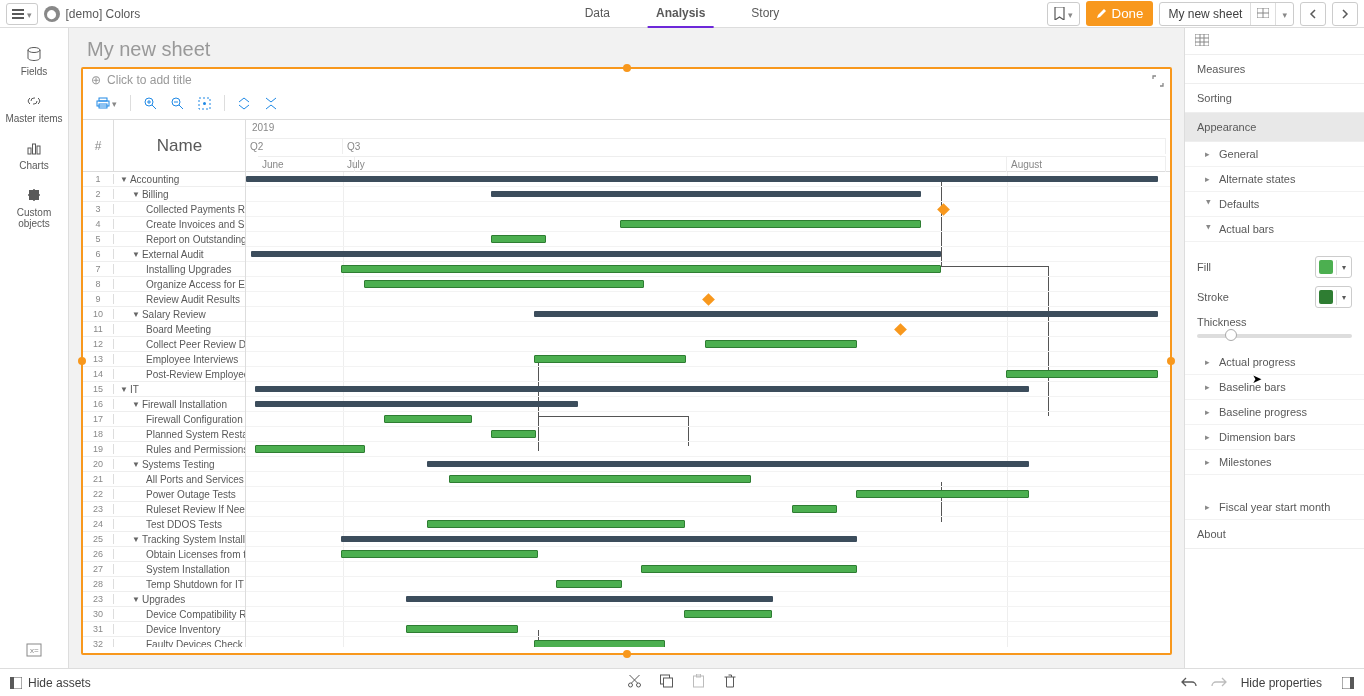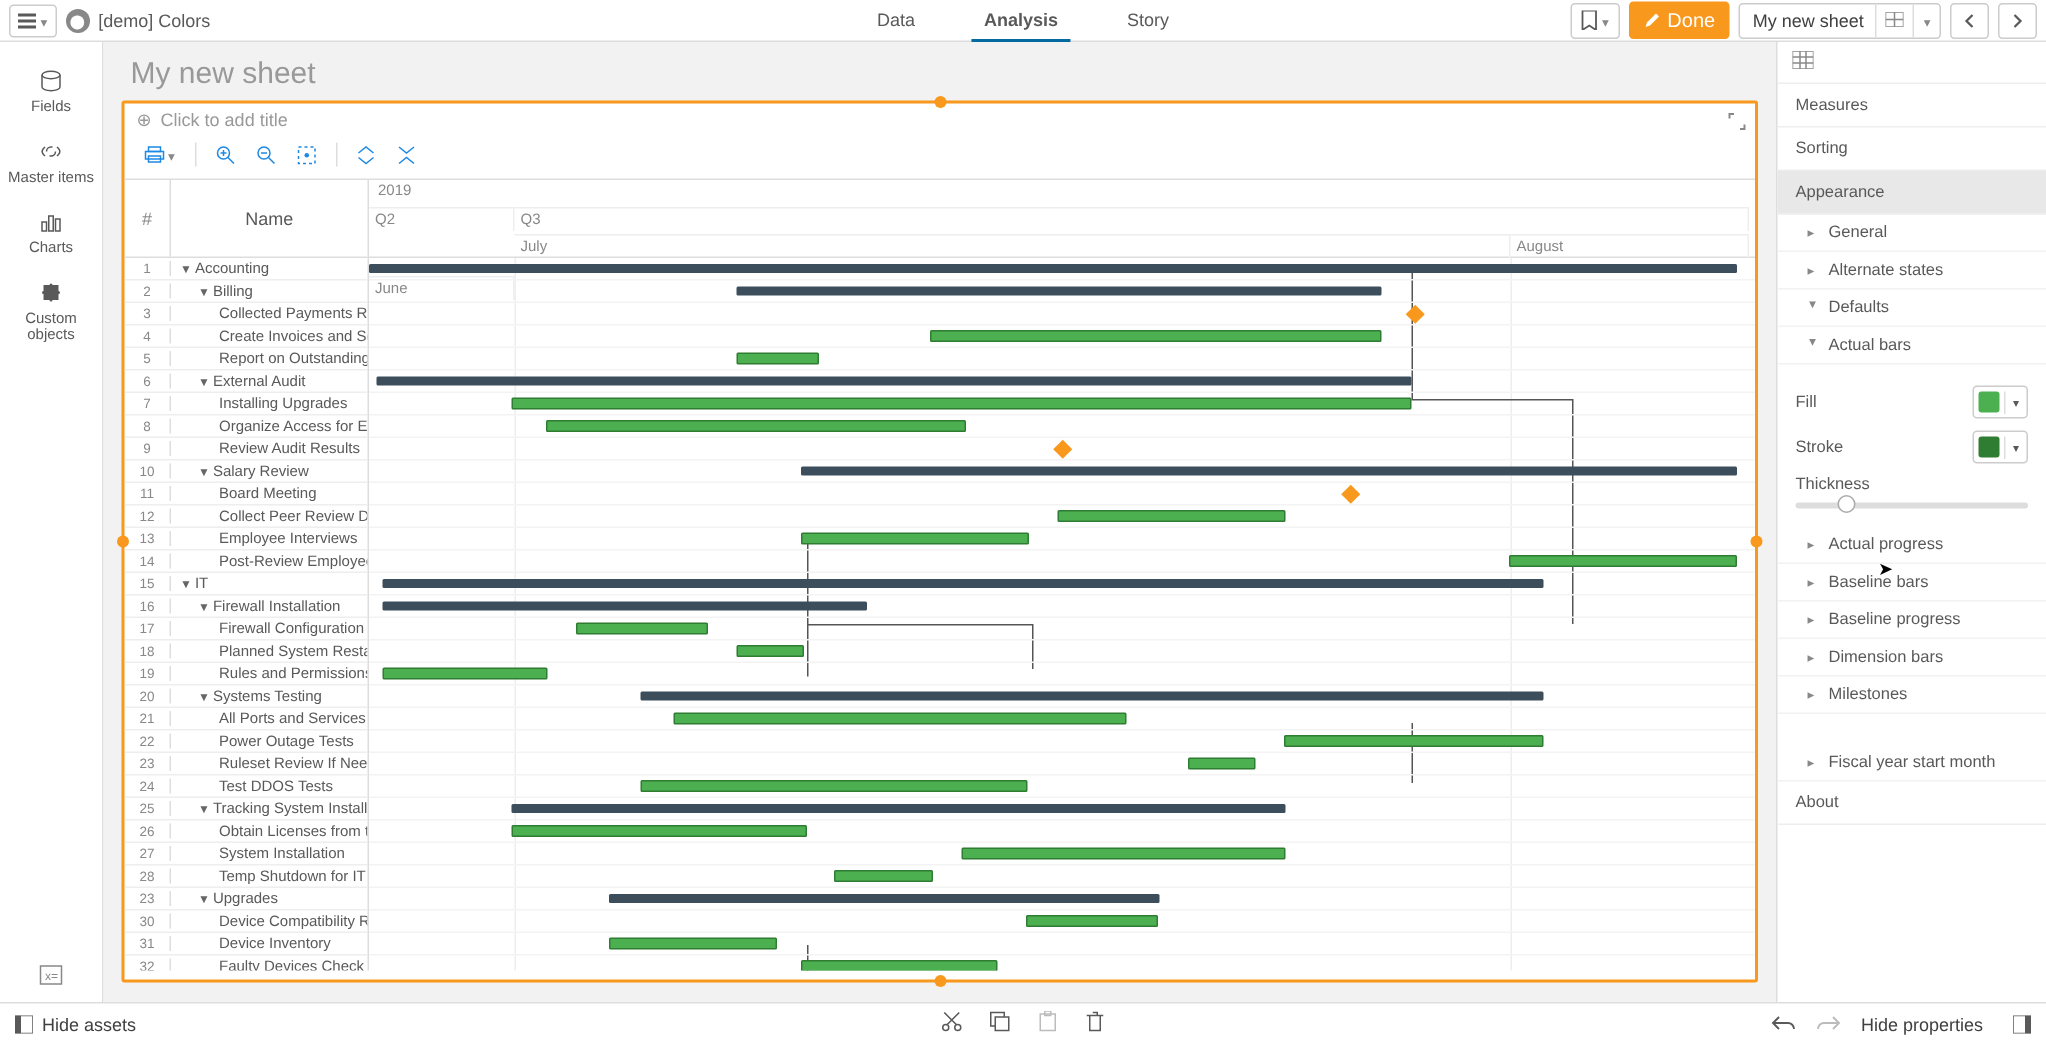--- a/index.html
+++ b/index.html
@@ -8,21 +8,21 @@
 
 .topbar { height: 28px; display: flex; align-items: center; border-bottom: 1px solid #ddd; padding: 0 6px; }
 .topbar-left { display: flex; align-items: center; gap: 6px; }
 .menu-btn { display: flex; align-items: center; gap: 3px; padding: 3px 5px; border: 1px solid #ccc; border-radius: 3px; cursor: pointer; }
 .hamburger { display: flex; flex-direction: column; gap: 2px; }
 .hamburger span { width: 12px; height: 2px; background: #595959; }
 .app-icon { width: 16px; height: 16px; border-radius: 50%; background: #888; display: flex; align-items: center; justify-content: center; font-size: 9px; color: #fff; }
 .app-title { font-size: 12px; color: #595959; }
 .topbar-center { position: absolute; left: 50%; transform: translateX(-50%); display: flex; gap: 30px; }
 .top-tab { padding: 6px 8px; font-size: 12px; color: #595959; cursor: pointer; }
-.top-tab.active { font-weight: bold; border-bottom: 2px solid #0369a1; }
+.top-tab.active { font-weight: bold; border-bottom: 2px solid #6d28d9; }
 .topbar-right { margin-left: auto; display: flex; align-items: center; gap: 6px; }
 .ico-btn { border: 1px solid #ccc; border-radius: 3px; padding: 4px 6px; display: flex; align-items: center; gap: 3px; cursor: pointer; background: #fff; }
 .done-btn { background: #f8981d; color: #fff; border: none; padding: 5px 10px; border-radius: 3px; display: flex; align-items: center; gap: 5px; cursor: pointer; }
 .sheet-selector { display: flex; align-items: center; border: 1px solid #ccc; border-radius: 3px; }
 .sheet-name { padding: 4px 8px; font-size: 12px; }
 .sheet-icon, .sheet-chev { padding: 4px 6px; border-left: 1px solid #ddd; }
 .nav-btn { border: 1px solid #ccc; border-radius: 3px; width: 26px; height: 24px; display: flex; align-items: center; justify-content: center; cursor: pointer; }
 
 
 .main { display: flex; height: 640px; }
@@ -45,21 +45,21 @@
 .viz-expand { position: absolute; right: 6px; top: 6px; cursor: pointer; color: #888; }
 .viz-toolbar { display: flex; align-items: center; gap: 4px; padding: 2px 8px 6px; }
 .tb-btn { padding: 3px 5px; border-radius: 2px; cursor: pointer; font-size: 12px; color: #595959; display: flex; align-items: center; gap: 2px; }
 .tb-sep { width: 1px; height: 16px; background: #ddd; margin: 0 4px; }
 
 
 .gantt { display: flex; height: 528px; border-top: 1px solid #ddd; position: relative; }
 .gantt-left { width: 163px; border-right: 1px solid #ddd; display: flex; flex-direction: column; }
 .gantt-left-header { height: 52px; display: flex; border-bottom: 1px solid #ddd; }
 .glh-num { width: 31px; border-right: 1px solid #ddd; display: flex; align-items: center; justify-content: center; color: #888; }
-.glh-name { flex: 1; display: flex; align-items: center; justify-content: center; color: #595959; font-size: 12px; }
+.glh-name { flex: 1; display: flex; align-items: center; justify-content: center; color: #595959; font-size: 17px; }
 .gantt-rows { flex: 1; overflow: hidden; }
 .g-row { height: 15px; display: flex; border-bottom: 1px solid #eee; font-size: 10px; align-items: center; }
 .g-num { width: 31px; border-right: 1px solid #ddd; text-align: center; color: #888; font-size: 9px; }
 .g-name { flex: 1; padding-left: 4px; white-space: nowrap; overflow: hidden; color: #595959; display: flex; align-items: center; }
 .g-name .tri { font-size: 8px; margin-right: 2px; color: #666; }
 .indent-0 { padding-left: 6px; }
 .indent-1 { padding-left: 18px; }
 .indent-2 { padding-left: 32px; }
 
 .gantt-right { flex: 1; position: relative; overflow: hidden; }
@@ -467,21 +467,21 @@
                   <span>Faulty Devices Check</span>
                 </div>
               </div>
             </div>
         </div>
         <div class="gantt-right">
           <div class="gantt-timeline-header" id="gantt-th">
             <div class="th-year">2019</div>
           <div class="th-q" style="left: 0px; width: 97px;">Q2</div>
               <div class="th-q" style="left: 97px; width: 823px;">Q3</div>
-              <div class="th-m" style="left: 0px; width: 97px; margin-top: 28px;">June</div>
+              <div class="th-m" style="left: 12px; width: 97px;">June</div>
               <div class="th-m" style="left: 97px; width: 664px;">July</div>
               <div class="th-m" style="left: 761px; width: 159px;">August</div>
             </div>
           <div class="gantt-body" id="gantt-body">
             <div class="gb-col-line" style="left:97px"></div>
             <div class="gb-col-line" style="left:761px"></div>
 
             <div class="dep-line-v" style="left:695px;top:8px;height:86px"></div>
             <div class="dep-line-h" style="left:695px;top:94px;width:107px"></div>
             <div class="dep-line-v" style="left:802px;top:94px;height:150px"></div>

